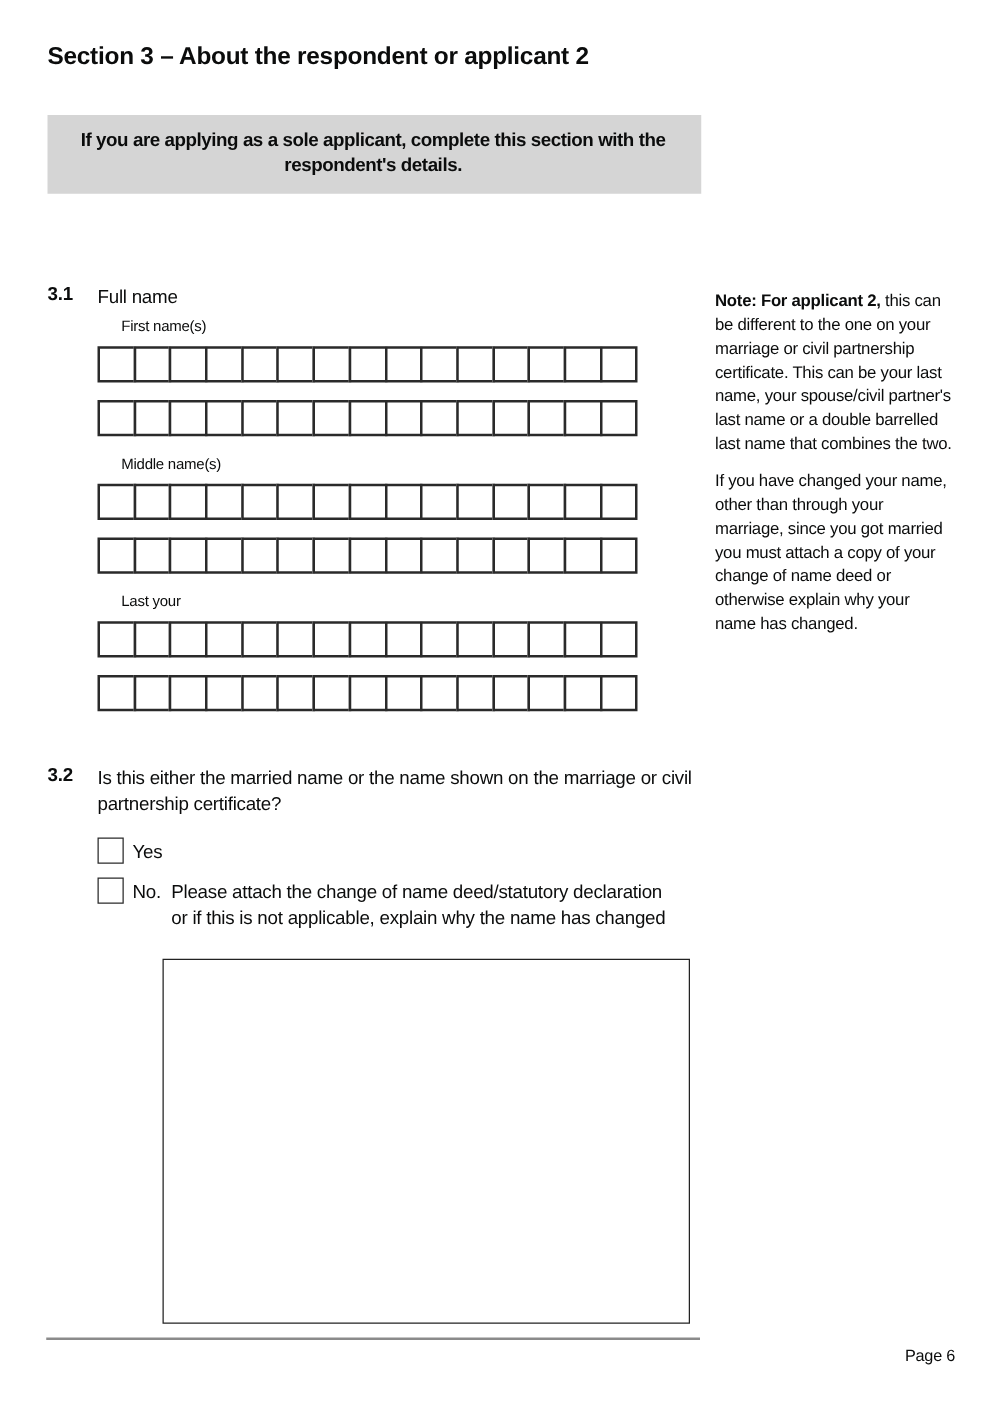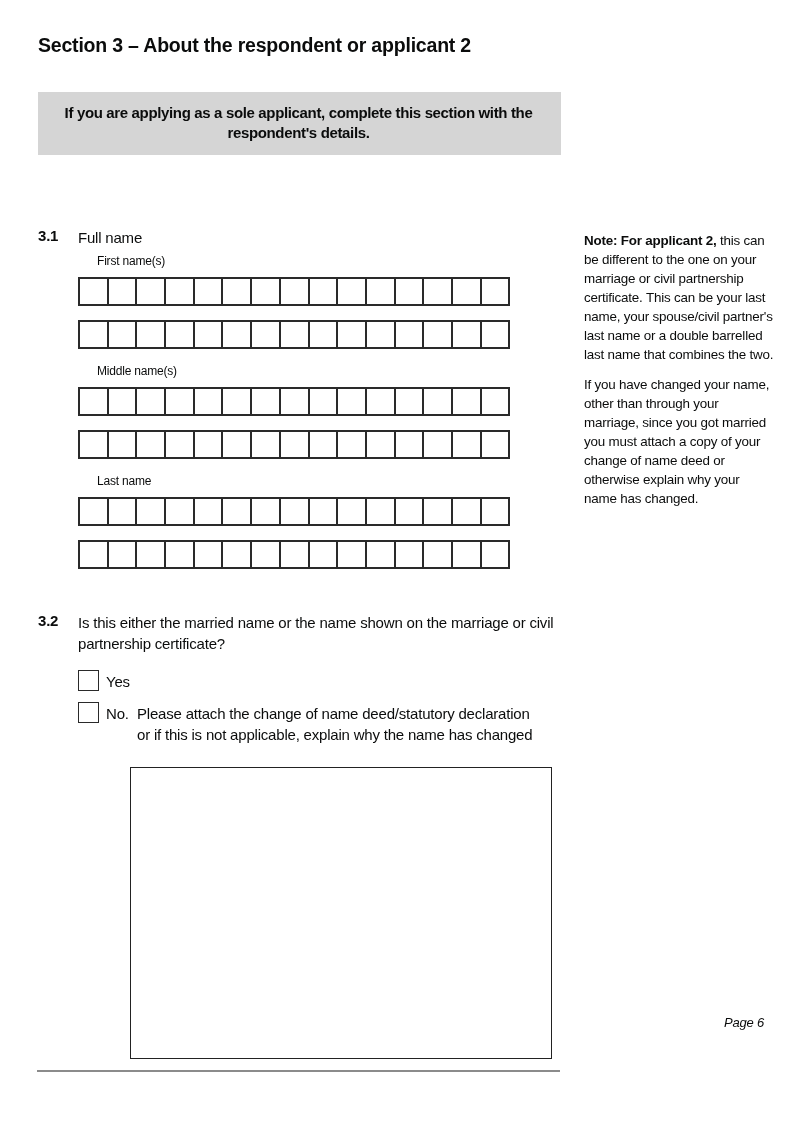--- a/index.html
+++ b/index.html
@@ -41,21 +41,21 @@
   .field-label{font-size:12px;letter-spacing:-0.2px;line-height:17px;margin-bottom:7px;margin-left:19px;}
   .char-row{display:flex;margin-bottom:14px;}
   .char-box{
     width:26.7px;height:25px;background:#fff;
     border:2px solid var(--line);
     margin-left:-2px;
   }
   .char-box:first-child{margin-left:0;}
 
   .side-note{
-    position:absolute;left:584px;top:231px;width:190px;
+    position:absolute;left:572px;top:231px;width:190px;
     font-size:13.4px;line-height:19px;letter-spacing:-0.2px;
   }
   .side-note p{margin:0;}
   .side-note p + p{margin-top:11px;}
   .side-note strong{font-weight:700;}
 
   .option{position:absolute;left:78px;display:flex;align-items:flex-start;}
   .opt-yes{top:670px;}
   .opt-no{top:702px;}
   .checkbox{
@@ -69,22 +69,22 @@
 
   .free-text-box{
     position:absolute;left:130px;top:767px;width:420px;height:290px;
     border:1.6px solid #222;background:#fff;
   }
   .footer-rule{
     position:absolute;left:37px;top:1070px;width:523px;height:2px;
     background:var(--rule);
   }
   .page-number{
-    position:absolute;right:36px;top:1015px;
-    font-size:13px;letter-spacing:-0.2px;font-style:italic;
+    position:absolute;right:36px;top:1077px;
+    font-size:13px;letter-spacing:-0.2px;
   }
 </style>
 </head>
 <body>
 
 <div class="page">
 
   <h1 class="page-title">Section 3 – About the respondent or applicant 2</h1>
 
   <div class="instruction-box">
@@ -165,21 +165,21 @@
           <div class="char-box"></div>
           <div class="char-box"></div>
           <div class="char-box"></div>
           <div class="char-box"></div>
           <div class="char-box"></div>
           <div class="char-box"></div>
           <div class="char-box"></div>
         </div>
       </div>
       <div class="field">
-        <div class="field-label">Last name</div>
+        <div class="field-label">Last your</div>
         <div class="char-row">
           <div class="char-box"></div>
           <div class="char-box"></div>
           <div class="char-box"></div>
           <div class="char-box"></div>
           <div class="char-box"></div>
           <div class="char-box"></div>
           <div class="char-box"></div>
           <div class="char-box"></div>
           <div class="char-box"></div>

